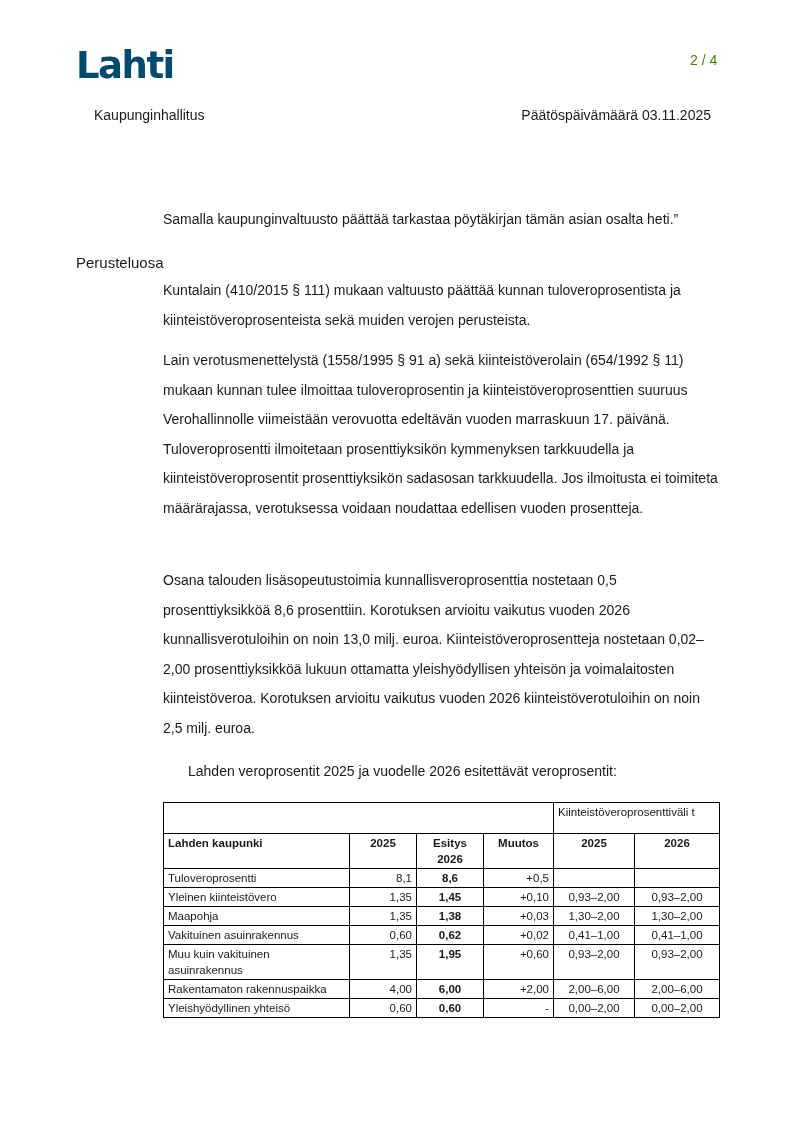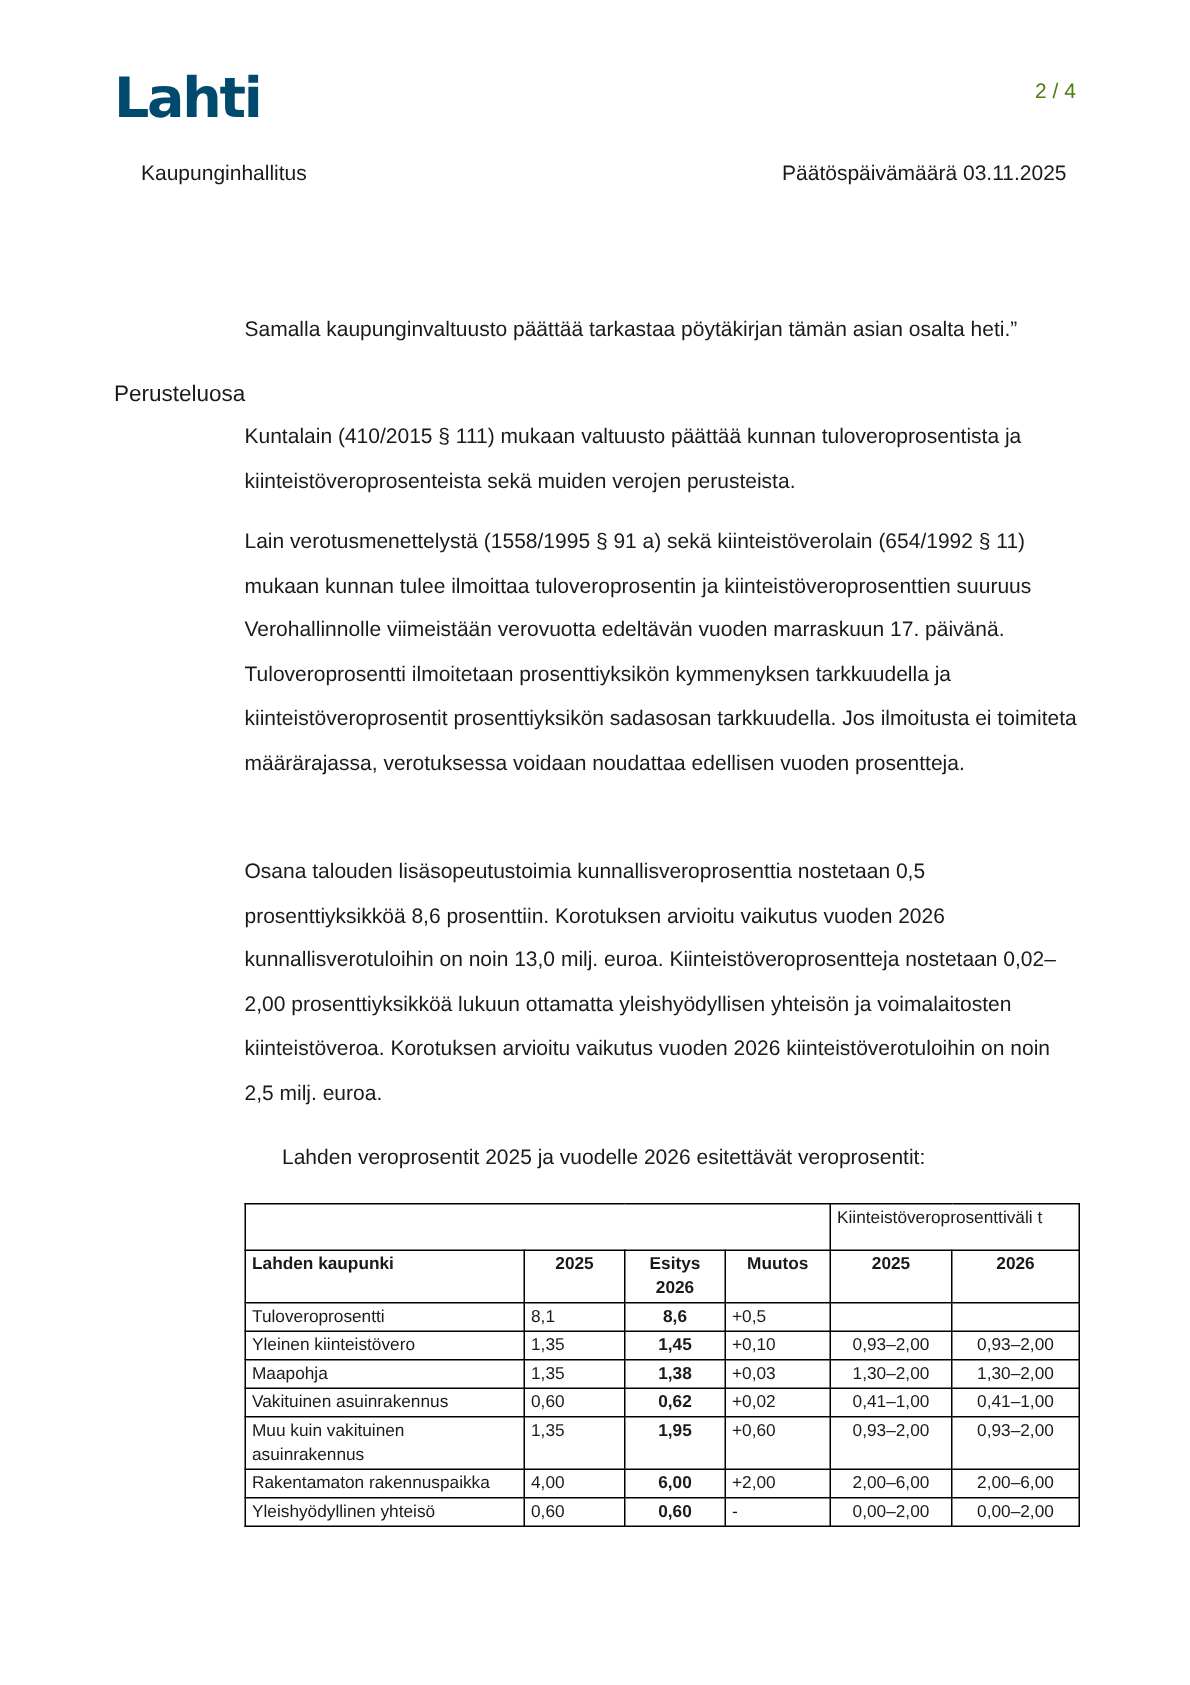--- a/index.html
+++ b/index.html
@@ -9,21 +9,21 @@
   .logo { left: 76px; top: 48px; font-family: "DejaVu Sans", sans-serif; font-weight: bold;
           font-size: 37px; letter-spacing: -1.5px; color: #004a6d; line-height: 36px; }
   .pagenum { left: 690px; top: 52px; font-size: 14px; color: #4d7c0f; }
   .committee { left: 76px; top: 107px; font-size: 14px; margin-left: 18px; }
   .decision-date { right: 82px; top: 107px; font-size: 14px; }
   .para { left: 163px; width: 560px; font-size: 14px; line-height: 29.5px; }
   .section-title { left: 76px; top: 254px; font-size: 15px; }
   table.tax { position: absolute; left: 163px; top: 802px; border-collapse: collapse;
               font-size: 11.5px; }
   table.tax td { border: 1px solid #000; padding: 1px 4px; vertical-align: top; line-height: 16px; }
-  td.num { }
+  td.num { text-align: right; }
   td.ctr { text-align: center; }
   td.bold { font-weight: bold; }
   td.c-name { width: 177px; }
   td.c-y25 { width: 58px; }
   td.c-y26 { width: 58px; }
   td.c-chg { width: 61px; }
   td.c-r25 { width: 72px; }
   td.c-r26 { width: 76px; }
 </style>
 </head>

